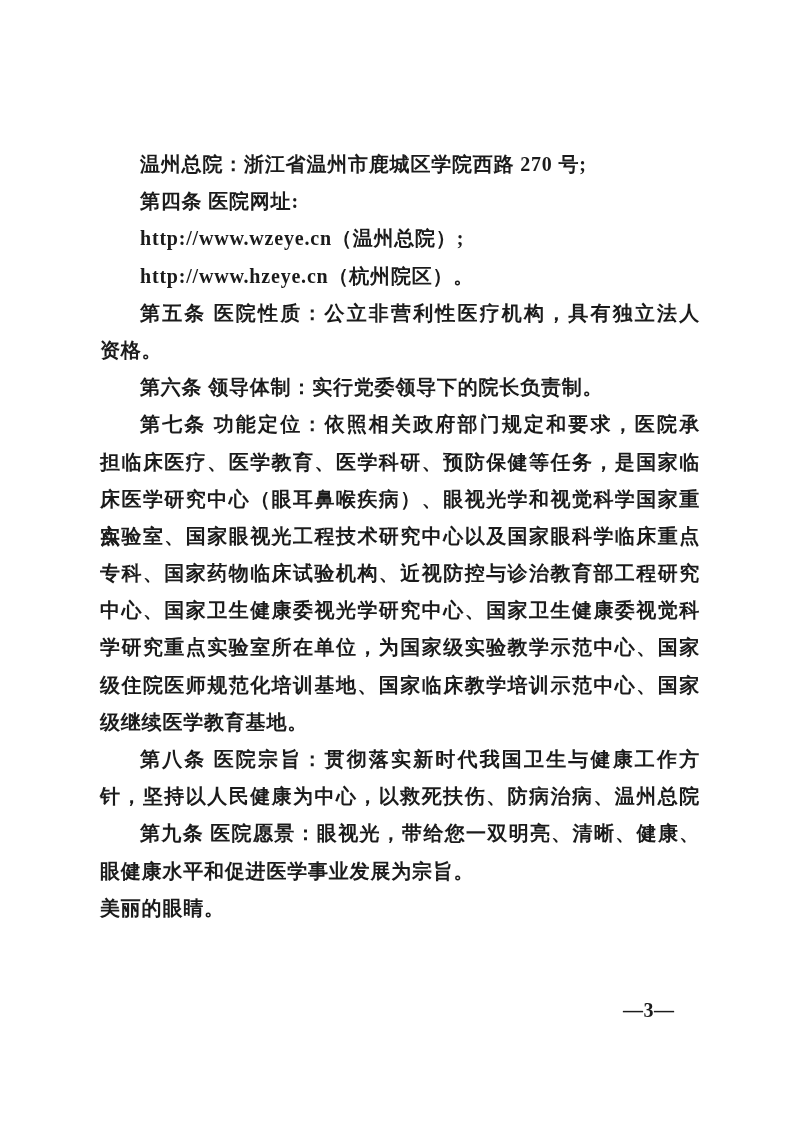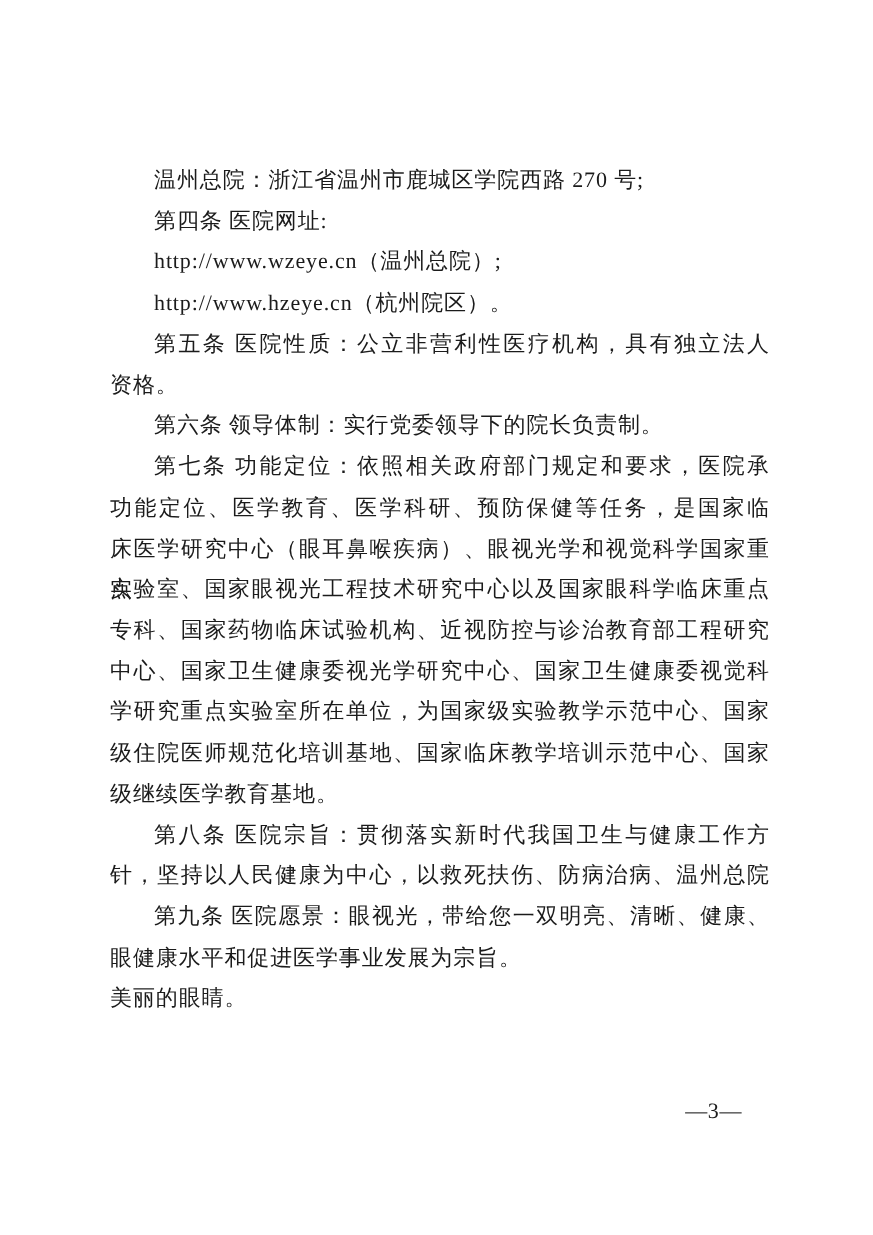--- a/index.html
+++ b/index.html
@@ -8,20 +8,21 @@
     background: #ffffff;
   }
   .page {
     position: relative;
     width: 748px;
     height: 1123px;
     background: #ffffff;
     color: #1b1b1b;
     font-family: "Liberation Serif", "DejaVu Serif", serif;
     overflow: hidden;
+    font-weight: bold;
   }
   .doc {
     position: absolute;
     left: 100px;
     top: 146px;
     width: 600px;
   }
   .ln {
     height: 37.2px;
     line-height: 37.2px;
@@ -53,21 +54,21 @@
 <div class="page">
   <div class="doc">
     <div class="ln ind">温州总院：浙江省温州市鹿城区学院西路 270 号;</div>
     <div class="ln ind">第四条 医院网址:</div>
     <div class="ln ind">http://www.wzeye.cn（温州总院）;</div>
     <div class="ln ind">http://www.hzeye.cn（杭州院区）。</div>
     <div class="ln ind fill">第五条 医院性质：公立非营利性医疗机构，具有独立法人</div>
     <div class="ln">资格。</div>
     <div class="ln ind">第六条 领导体制：实行党委领导下的院长负责制。</div>
     <div class="ln ind fill">第七条 功能定位：依照相关政府部门规定和要求，医院承</div>
-    <div class="ln fill">功能定位、医学教育、医学科研、预防保健等任务，是国家临</div>
+    <div class="ln fill">担临床医疗、医学教育、医学科研、预防保健等任务，是国家临</div>
     <div class="ln fill">床医学研究中心（眼耳鼻喉疾病）、眼视光学和视觉科学国家重点</div>
     <div class="ln fill">实验室、国家眼视光工程技术研究中心以及国家眼科学临床重点</div>
     <div class="ln fill">专科、国家药物临床试验机构、近视防控与诊治教育部工程研究</div>
     <div class="ln fill">中心、国家卫生健康委视光学研究中心、国家卫生健康委视觉科</div>
     <div class="ln fill">学研究重点实验室所在单位，为国家级实验教学示范中心、国家</div>
     <div class="ln fill">级住院医师规范化培训基地、国家临床教学培训示范中心、国家</div>
     <div class="ln">级继续医学教育基地。</div>
     <div class="ln ind fill">第八条 医院宗旨：贯彻落实新时代我国卫生与健康工作方</div>
     <div class="ln fill">针，坚持以人民健康为中心，以救死扶伤、防病治病、温州总院</div>
     <div class="ln ind fill">第九条 医院愿景：眼视光，带给您一双明亮、清晰、健康、</div>

